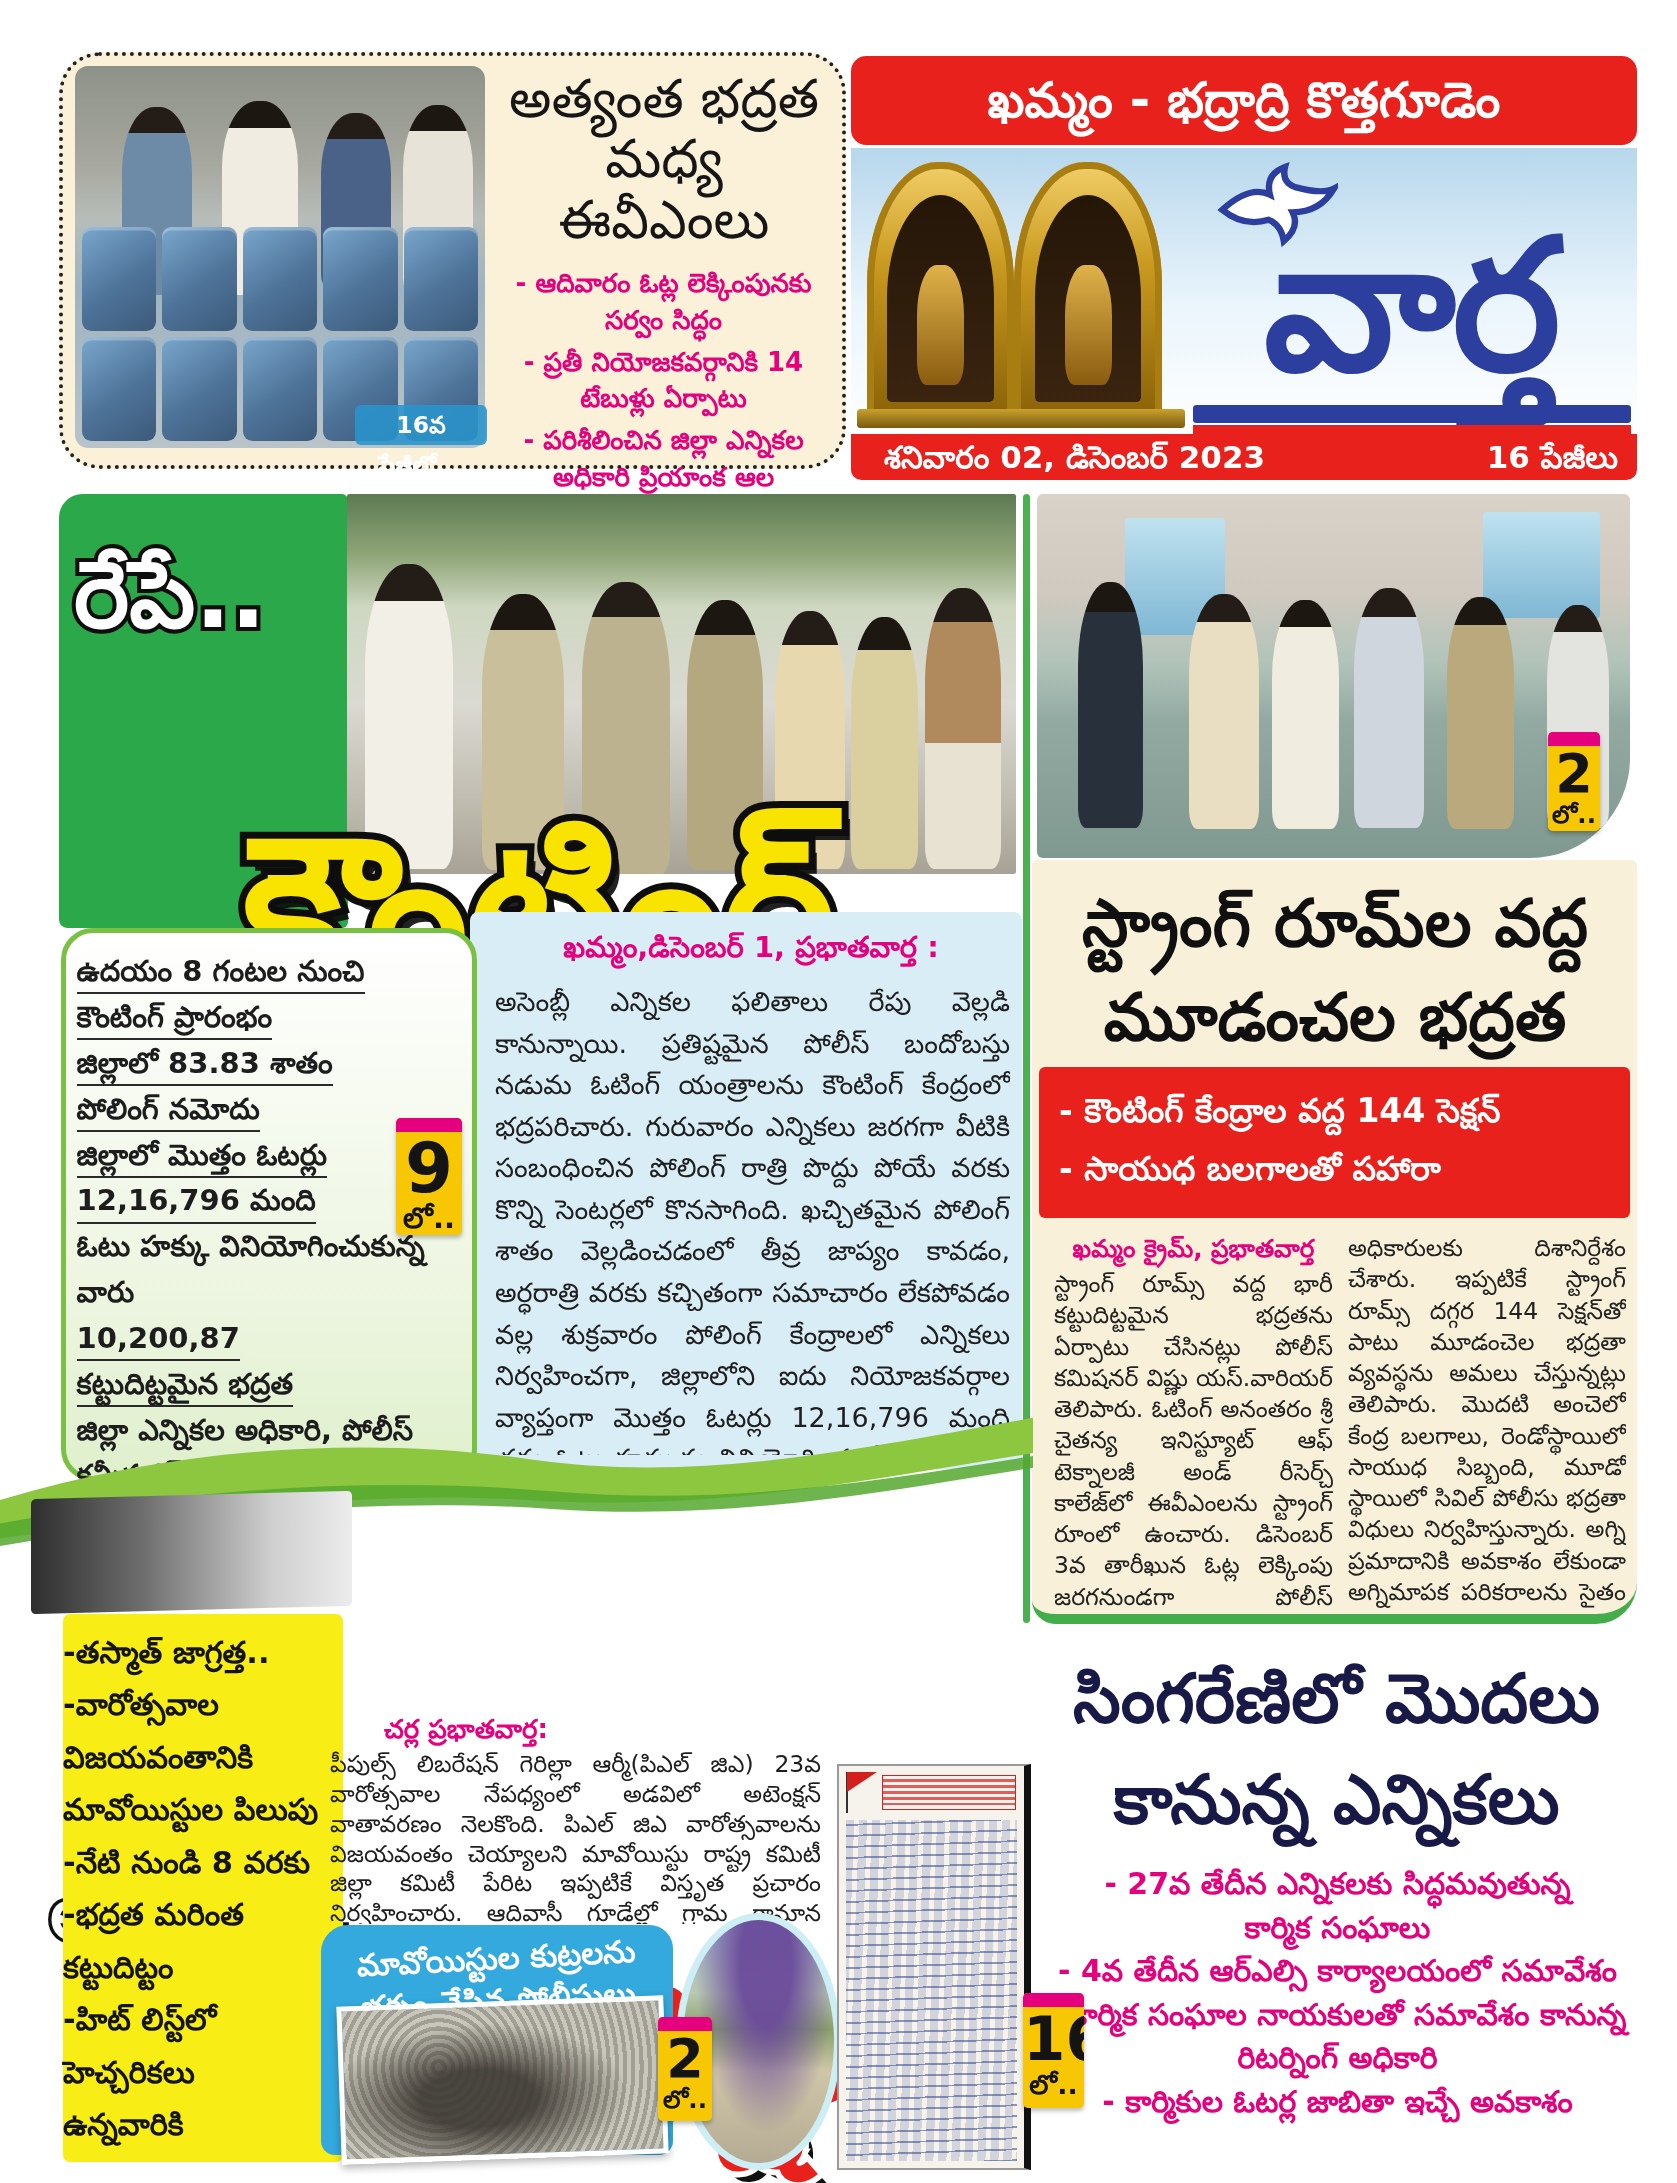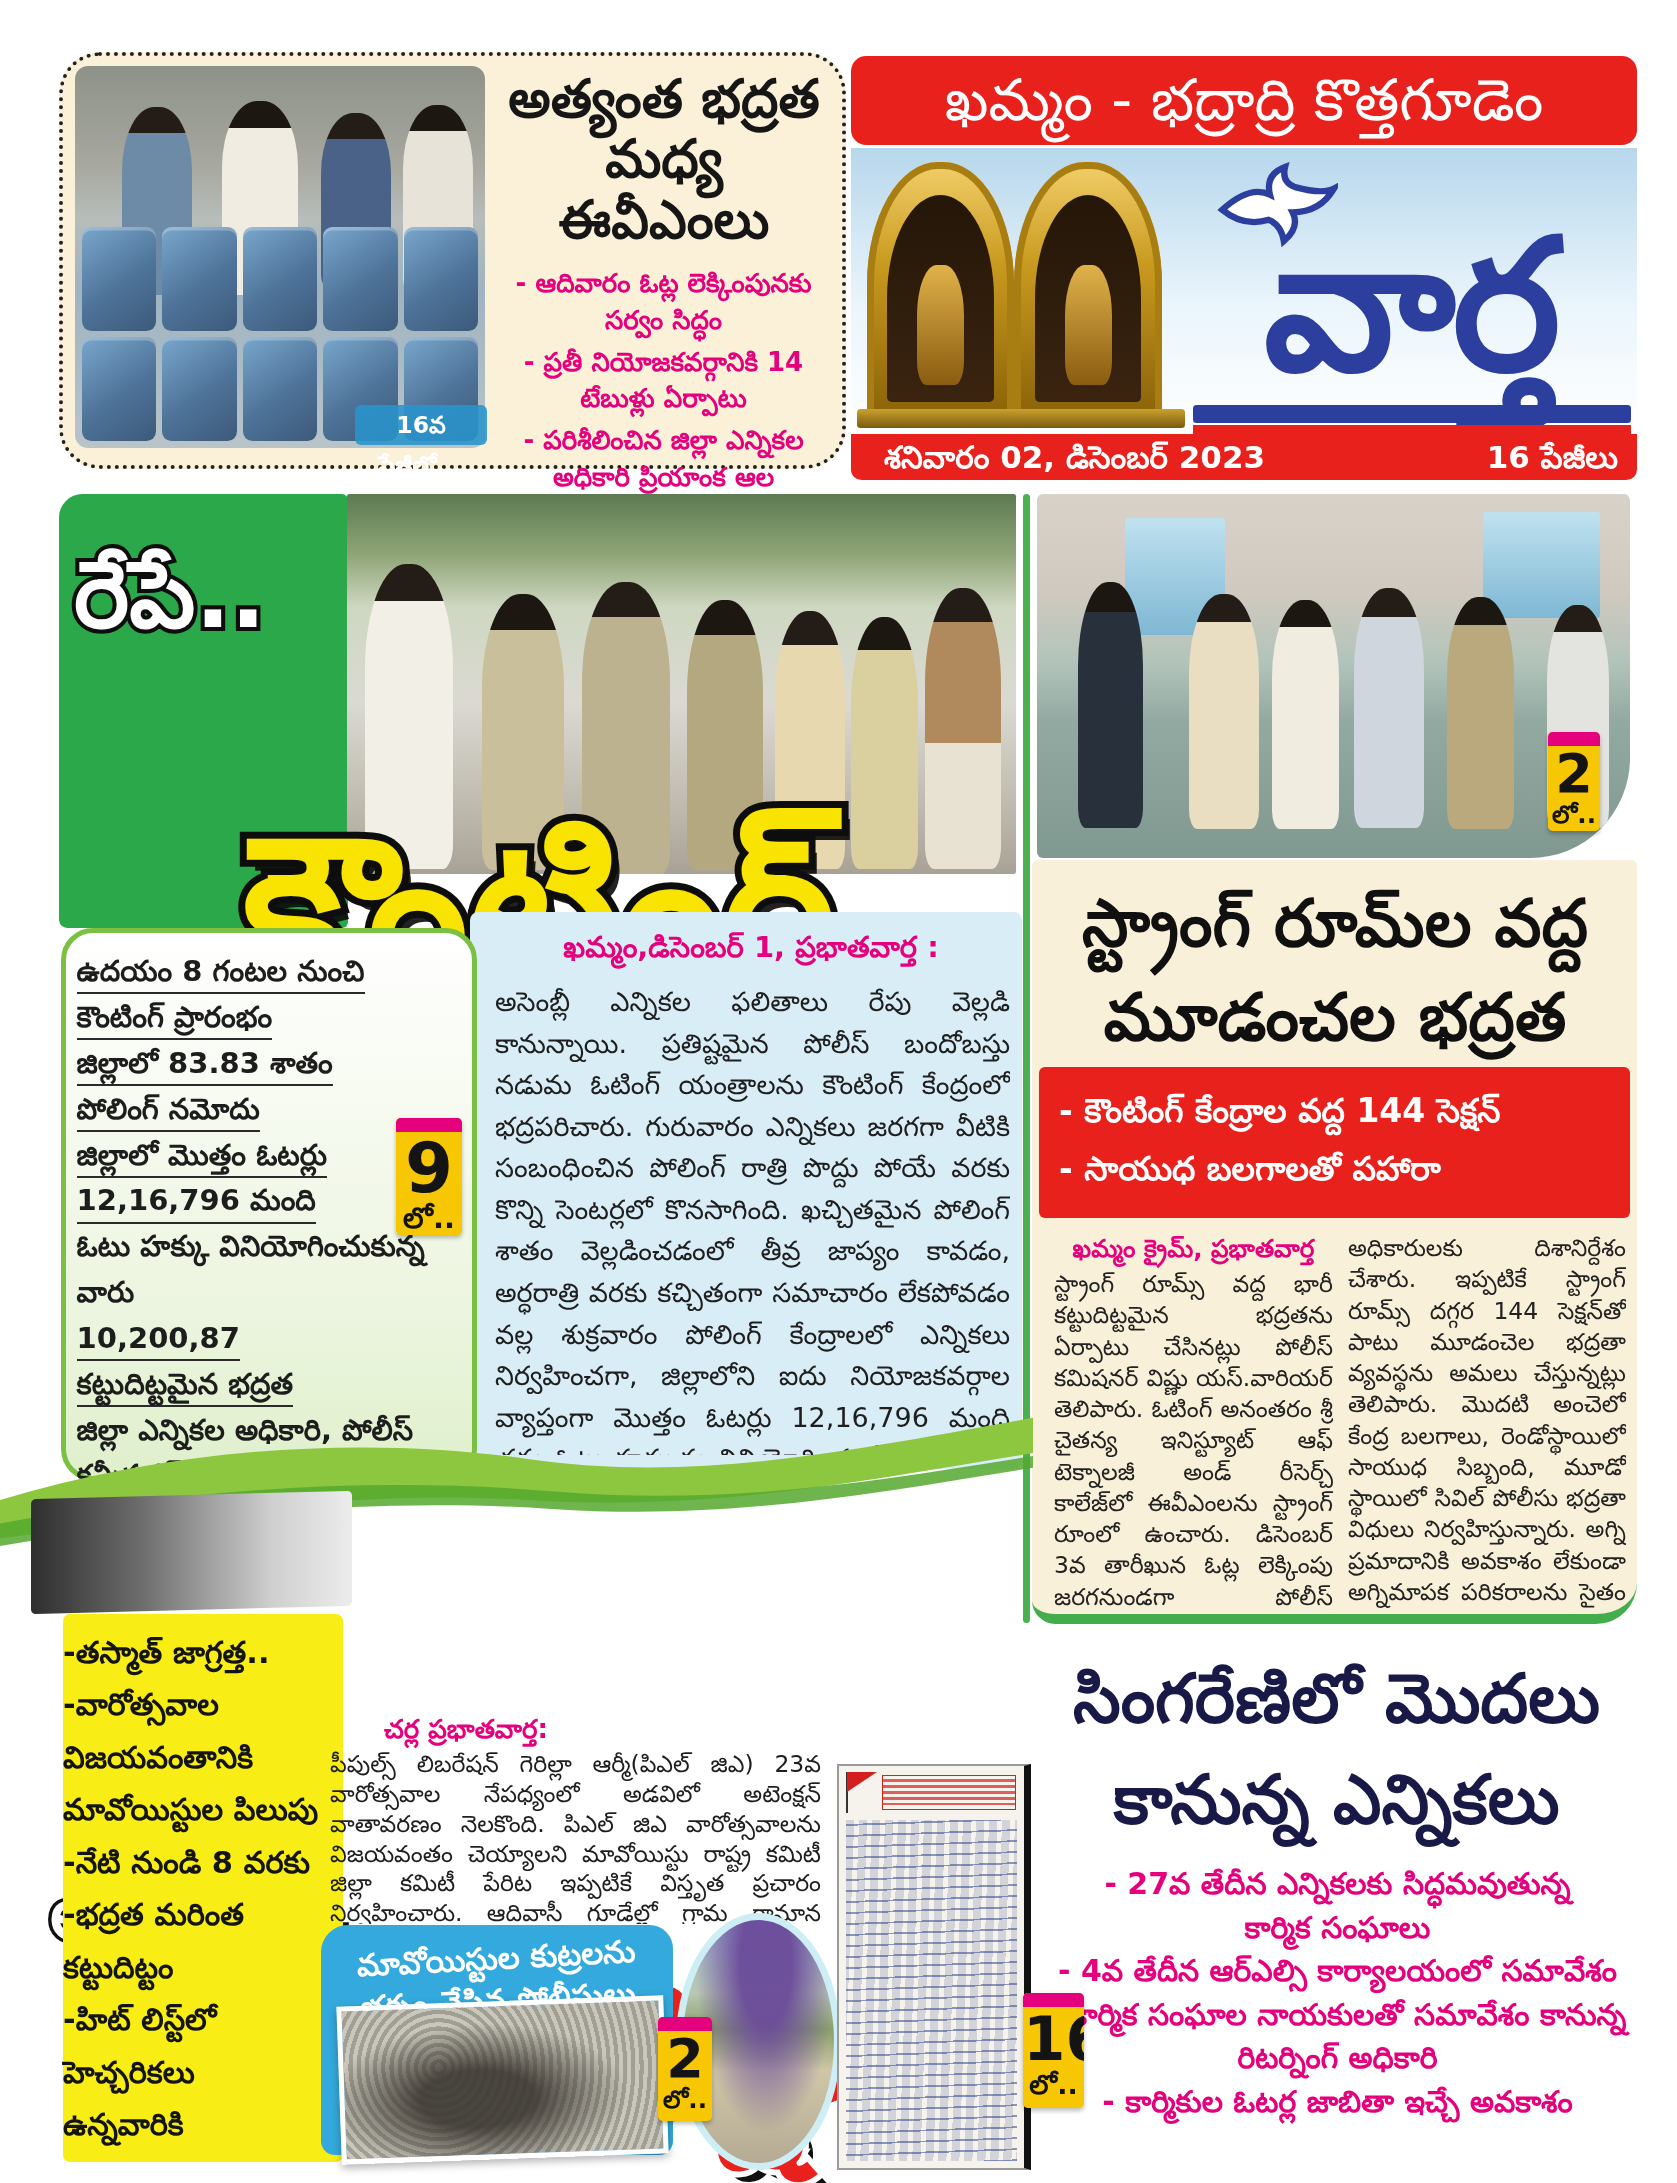--- a/index.html
+++ b/index.html
@@ -13,28 +13,28 @@
   .tl-photo{left:75px;top:66px;width:410px;height:382px;border-radius:13px;overflow:hidden;
             background:linear-gradient(180deg,#8d9288 0%,#a7a89f 26%,#b7bdb9 40%,#9fb3c0 58%,#b9c4c9 100%);}
   .evm-cases{position:absolute;left:0;right:0;bottom:0;height:56%;display:grid;
              grid-template-columns:repeat(5,1fr);grid-template-rows:1fr 1fr;gap:5.9px;padding:7px;}
   .evm-case{background:linear-gradient(145deg,#7aa7cc,#4e7399 55%,#3c5a7a);border-radius:9.4px;
             box-shadow:inset 0 3.5px 0 rgba(255,255,255,.25);}
   .person{position:absolute;border-radius:46% 46% 12% 12%/34% 34% 8% 8%;}
   .tl-label{left:355px;top:405px;width:132px;height:40px;background:rgba(41,148,204,.88);
             border-radius:5.9px;color:#fff;font-size:23.5px;font-weight:700;text-align:center;line-height:40px;}
   .tl-headline{left:494px;top:69px;width:340px;text-align:center;font-size:53px;line-height:1.14;
-               font-weight:700;color:#161616;}
+               font-weight:400;color:#161616;}
   .tl-bullets{left:490px;top:265px;width:347px;text-align:center;color:#e5007e;
               font-size:26px;line-height:1.42;font-weight:700;}
   .tlb-line{margin-bottom:4.7px;}
 
   
   .mh-banner{left:851px;top:56px;width:786px;height:89px;background:#e8211d;border-radius:15.2px;
-             color:#fff;font-size:58px;font-weight:400;text-align:center;line-height:89px;}
+             color:#fff;font-size:49px;font-weight:700;text-align:center;line-height:89px;}
   .mh-sky{left:851px;top:148px;width:786px;height:285px;
           background:linear-gradient(180deg,#b7d7ec,#eaf5fc 55%,#ffffff);}
   .deity{left:857px;top:151px;width:328px;height:277px;}
   .arch{position:absolute;top:4%;width:45%;height:92%;
         background:linear-gradient(180deg,#f2cf6a,#c99a1f 40%,#8a6208);
         border-radius:48% 48% 5.9px 5.9px;box-shadow:inset 0 0 0 7px #a87d12;}
   .arch .inner{position:absolute;left:14%;right:14%;top:13%;bottom:6%;
                background:linear-gradient(180deg,#241608,#3a2410);border-radius:50% 50% 4.7px 4.7px;}
   .arch .idol{position:absolute;left:28%;bottom:8%;width:44%;height:58%;
               background:linear-gradient(180deg,#e0b24a,#8a5c10);border-radius:42% 42% 20% 20%;}

